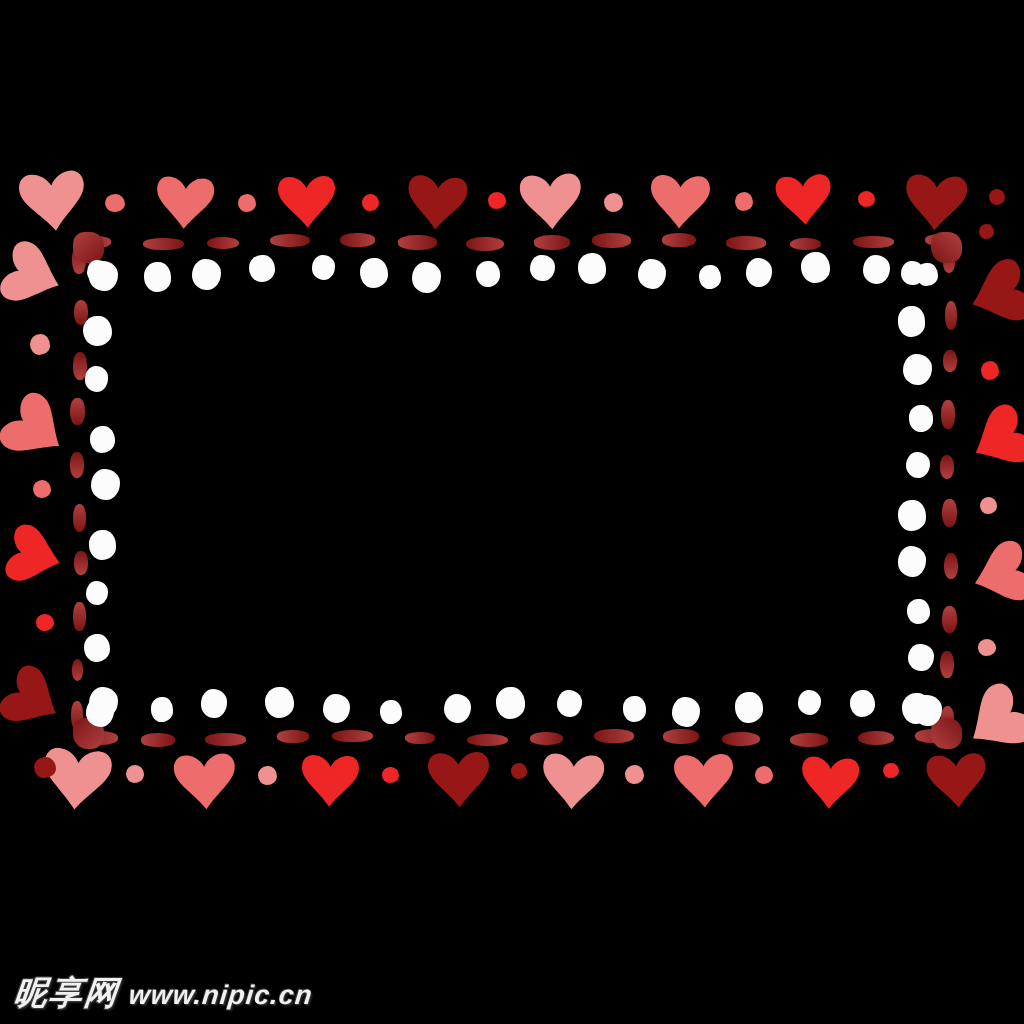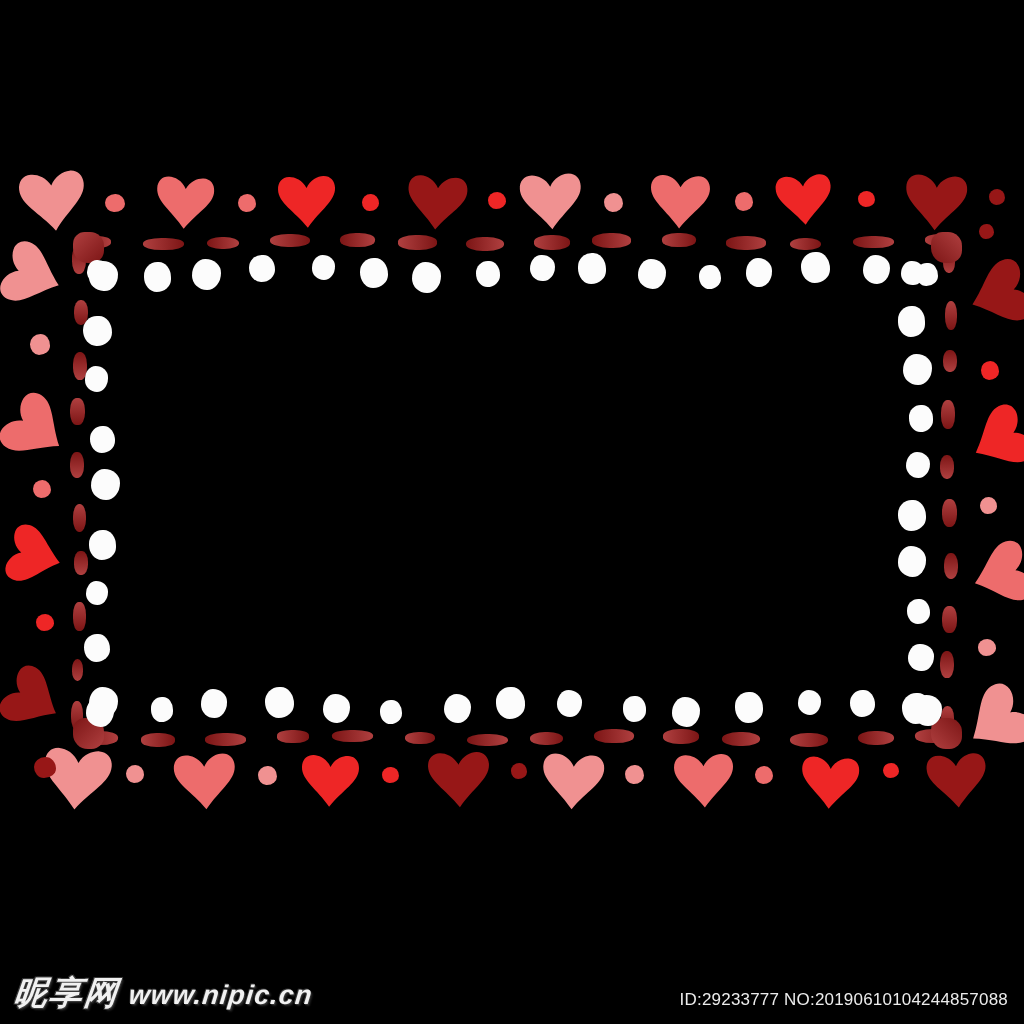--- a/index.html
+++ b/index.html
@@ -294,15 +294,14 @@
       <div class="white-dot" style="width: 23.0675px; height: 24.9129px; left: 906.567px; top: 599.17px; background: rgb(252, 252, 252); border-radius: 50% 46% 54% 48% / 47% 55% 45% 53%;"></div>
       <div class="white-dot" style="width: 25.5743px; height: 27.6202px; left: 908.147px; top: 643.684px; background: rgb(252, 252, 252); border-radius: 46% 54% 48% 52% / 53% 45% 55% 47%;"></div>
       <div class="white-dot" style="width: 29.0829px; height: 31.4096px; left: 901.997px; top: 692.921px; background: rgb(252, 252, 252); border-radius: 50% 46% 54% 48% / 47% 55% 45% 53%;"></div>
     </div>
 
   <div class="watermark-bar">
     <div class="wm-left">
       <span class="logo-cn">昵享网</span>
       <span class="logo-url">www.nipic.cn</span>
     </div>
-    <div class="wm-right">ID:29233777 NO:20190610104244857088</div>
   </div>
 </div>
 
 </body></html>

